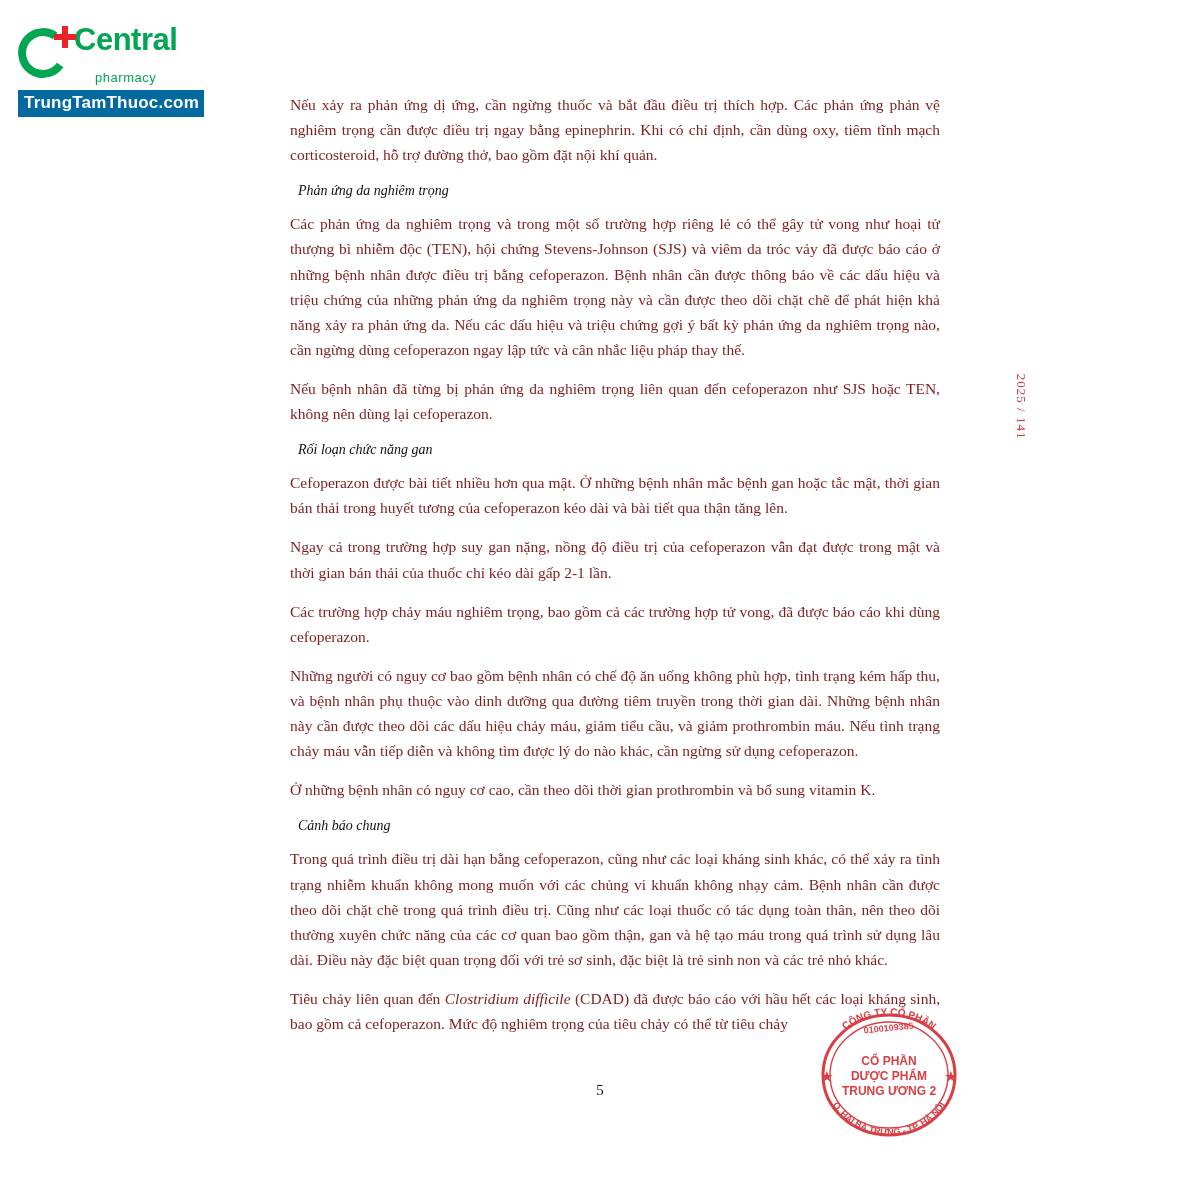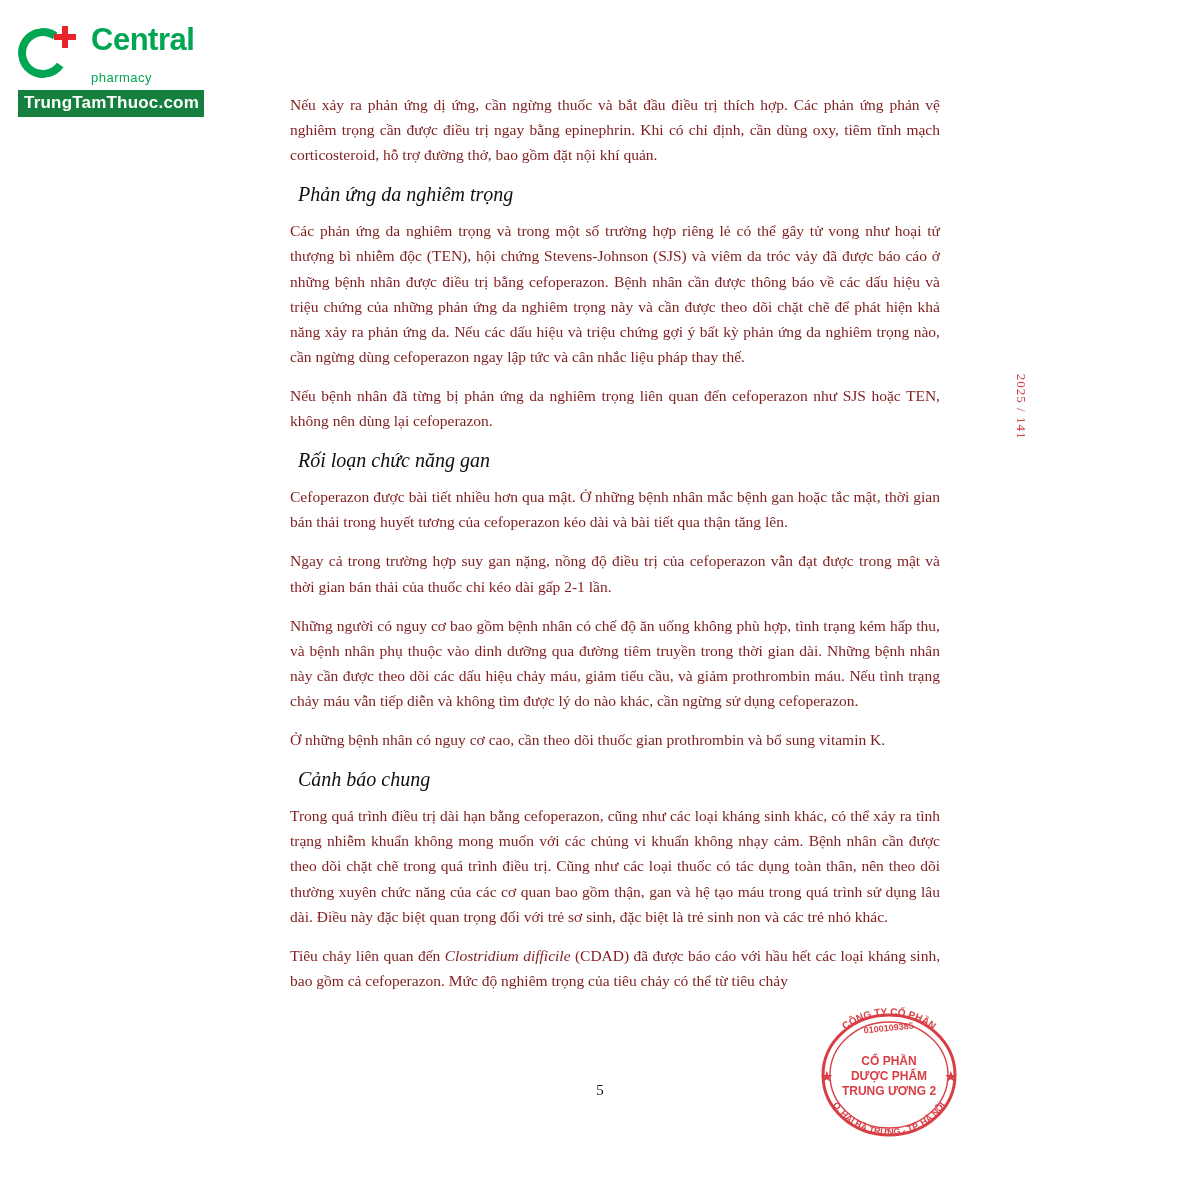--- a/index.html
+++ b/index.html
@@ -18,21 +18,21 @@
   
   #watermark {
     position: absolute;
     left: 18px;
     top: 24px;
     width: 240px;
   }
   .logo-row {
     display: flex;
     align-items: center;
-    gap: 17px;
+    gap: 0;
   }
   .logo-mark {
     width: 56px;
     height: 56px;
     position: relative;
     flex: 0 0 auto;
   }
   .logo-c {
     position: absolute;
     left: 0;
@@ -70,27 +70,27 @@
     font-family: "Liberation Sans", sans-serif;
     font-size: 31px;
     font-weight: bold;
     color: #00a651;
     letter-spacing: -0.5px;
   }
   .logo-sub {
     font-family: "Liberation Sans", sans-serif;
     font-size: 13px;
     color: #00a651;
-    text-align: left;
+    text-align: center;
     margin-top: 16px;
     letter-spacing: 0.5px;
   }
   .logo-band {
     margin-top: 6px;
-    background: #15803d;
+    background: #0369a1;
     color: #ffffff;
     font-family: "Liberation Sans", sans-serif;
     font-weight: bold;
     font-size: 17px;
     padding: 3px 6px 4px 6px;
     width: 186px;
     box-sizing: border-box;
     text-align: center;
     letter-spacing: 0.2px;
   }
@@ -105,21 +105,21 @@
   p.para {
     margin: 0 0 14px 0;
     font-size: 15.5px;
     line-height: 1.62;
     text-align: justify;
     color: #7f1d1d;
     text-indent: 0;
   }
   h3.subhead {
     margin: 16px 0 12px 0;
-    font-size: 20px;
+    font-size: 14px;
     font-style: italic;
     font-weight: normal;
     color: #0e0e0e;
     padding-left: 8px;
   }
   .it { font-style: italic; }
 
   
   #page-number {
     position: absolute;
@@ -183,22 +183,23 @@
 </div>
 
 <div id="page">
     <p class="para">Nếu xảy ra phản ứng dị ứng, cần ngừng thuốc và bắt đầu điều trị thích hợp. Các phản ứng phản vệ nghiêm trọng cần được điều trị ngay bằng epinephrin. Khi có chỉ định, cần dùng oxy, tiêm tĩnh mạch corticosteroid, hỗ trợ đường thở, bao gồm đặt nội khí quản.</p>
     <h3 class="subhead">Phản ứng da nghiêm trọng</h3>
     <p class="para">Các phản ứng da nghiêm trọng và trong một số trường hợp riêng lẻ có thể gây tử vong như hoại tử thượng bì nhiễm độc (TEN), hội chứng Stevens-Johnson (SJS) và viêm da tróc vảy đã được báo cáo ở những bệnh nhân được điều trị bằng cefoperazon. Bệnh nhân cần được thông báo về các dấu hiệu và triệu chứng của những phản ứng da nghiêm trọng này và cần được theo dõi chặt chẽ để phát hiện khả năng xảy ra phản ứng da. Nếu các dấu hiệu và triệu chứng gợi ý bất kỳ phản ứng da nghiêm trọng nào, cần ngừng dùng cefoperazon ngay lập tức và cân nhắc liệu pháp thay thế.</p>
     <p class="para">Nếu bệnh nhân đã từng bị phản ứng da nghiêm trọng liên quan đến cefoperazon như SJS hoặc TEN, không nên dùng lại cefoperazon.</p>
     <h3 class="subhead">Rối loạn chức năng gan</h3>
     <p class="para">Cefoperazon được bài tiết nhiều hơn qua mật. Ở những bệnh nhân mắc bệnh gan hoặc tắc mật, thời gian bán thải trong huyết tương của cefoperazon kéo dài và bài tiết qua thận tăng lên.</p>
     <p class="para">Ngay cả trong trường hợp suy gan nặng, nồng độ điều trị của cefoperazon vẫn đạt được trong mật và thời gian bán thải của thuốc chỉ kéo dài gấp 2-1 lần.</p>
+    <p class="para">Các trường hợp chảy máu nghiêm trọng, bao gồm cả các trường hợp tử vong, đã được báo cáo khi dùng cefoperazon.</p>
     <p class="para">Những người có nguy cơ bao gồm bệnh nhân có chế độ ăn uống không phù hợp, tình trạng kém hấp thu, và bệnh nhân phụ thuộc vào dinh dưỡng qua đường tiêm truyền trong thời gian dài. Những bệnh nhân này cần được theo dõi các dấu hiệu chảy máu, giảm tiểu cầu, và giảm prothrombin máu. Nếu tình trạng chảy máu vẫn tiếp diễn và không tìm được lý do nào khác, cần ngừng sử dụng cefoperazon.</p>
-    <p class="para">Ở những bệnh nhân có nguy cơ cao, cần theo dõi thuốc gian prothrombin và bổ sung vitamin K.</p>
+    <p class="para">Ở những bệnh nhân có nguy cơ cao, cần theo dõi thời gian prothrombin và bổ sung vitamin K.</p>
     <h3 class="subhead">Cảnh báo chung</h3>
     <p class="para">Trong quá trình điều trị dài hạn bằng cefoperazon, cũng như các loại kháng sinh khác, có thể xảy ra tình trạng nhiễm khuẩn không mong muốn với các chủng vi khuẩn không nhạy cảm. Bệnh nhân cần được theo dõi chặt chẽ trong quá trình điều trị. Cũng như các loại thuốc có tác dụng toàn thân, nên theo dõi thường xuyên chức năng của các cơ quan bao gồm thận, gan và hệ tạo máu trong quá trình sử dụng lâu dài. Điều này đặc biệt quan trọng đối với trẻ sơ sinh, đặc biệt là trẻ sinh non và các trẻ nhỏ khác.</p>
     <p class="para">Tiêu chảy liên quan đến <span class="it">Clostridium difficile</span> (CDAD) đã được báo cáo với hầu hết các loại kháng sinh, bao gồm cả cefoperazon. Mức độ nghiêm trọng của tiêu chảy có thể từ tiêu chảy</p>
   </div>
 
 <div id="page-number">5</div>
 
 <div id="side-stamp">2025 / 141</div>
 
 <div id="round-stamp">

